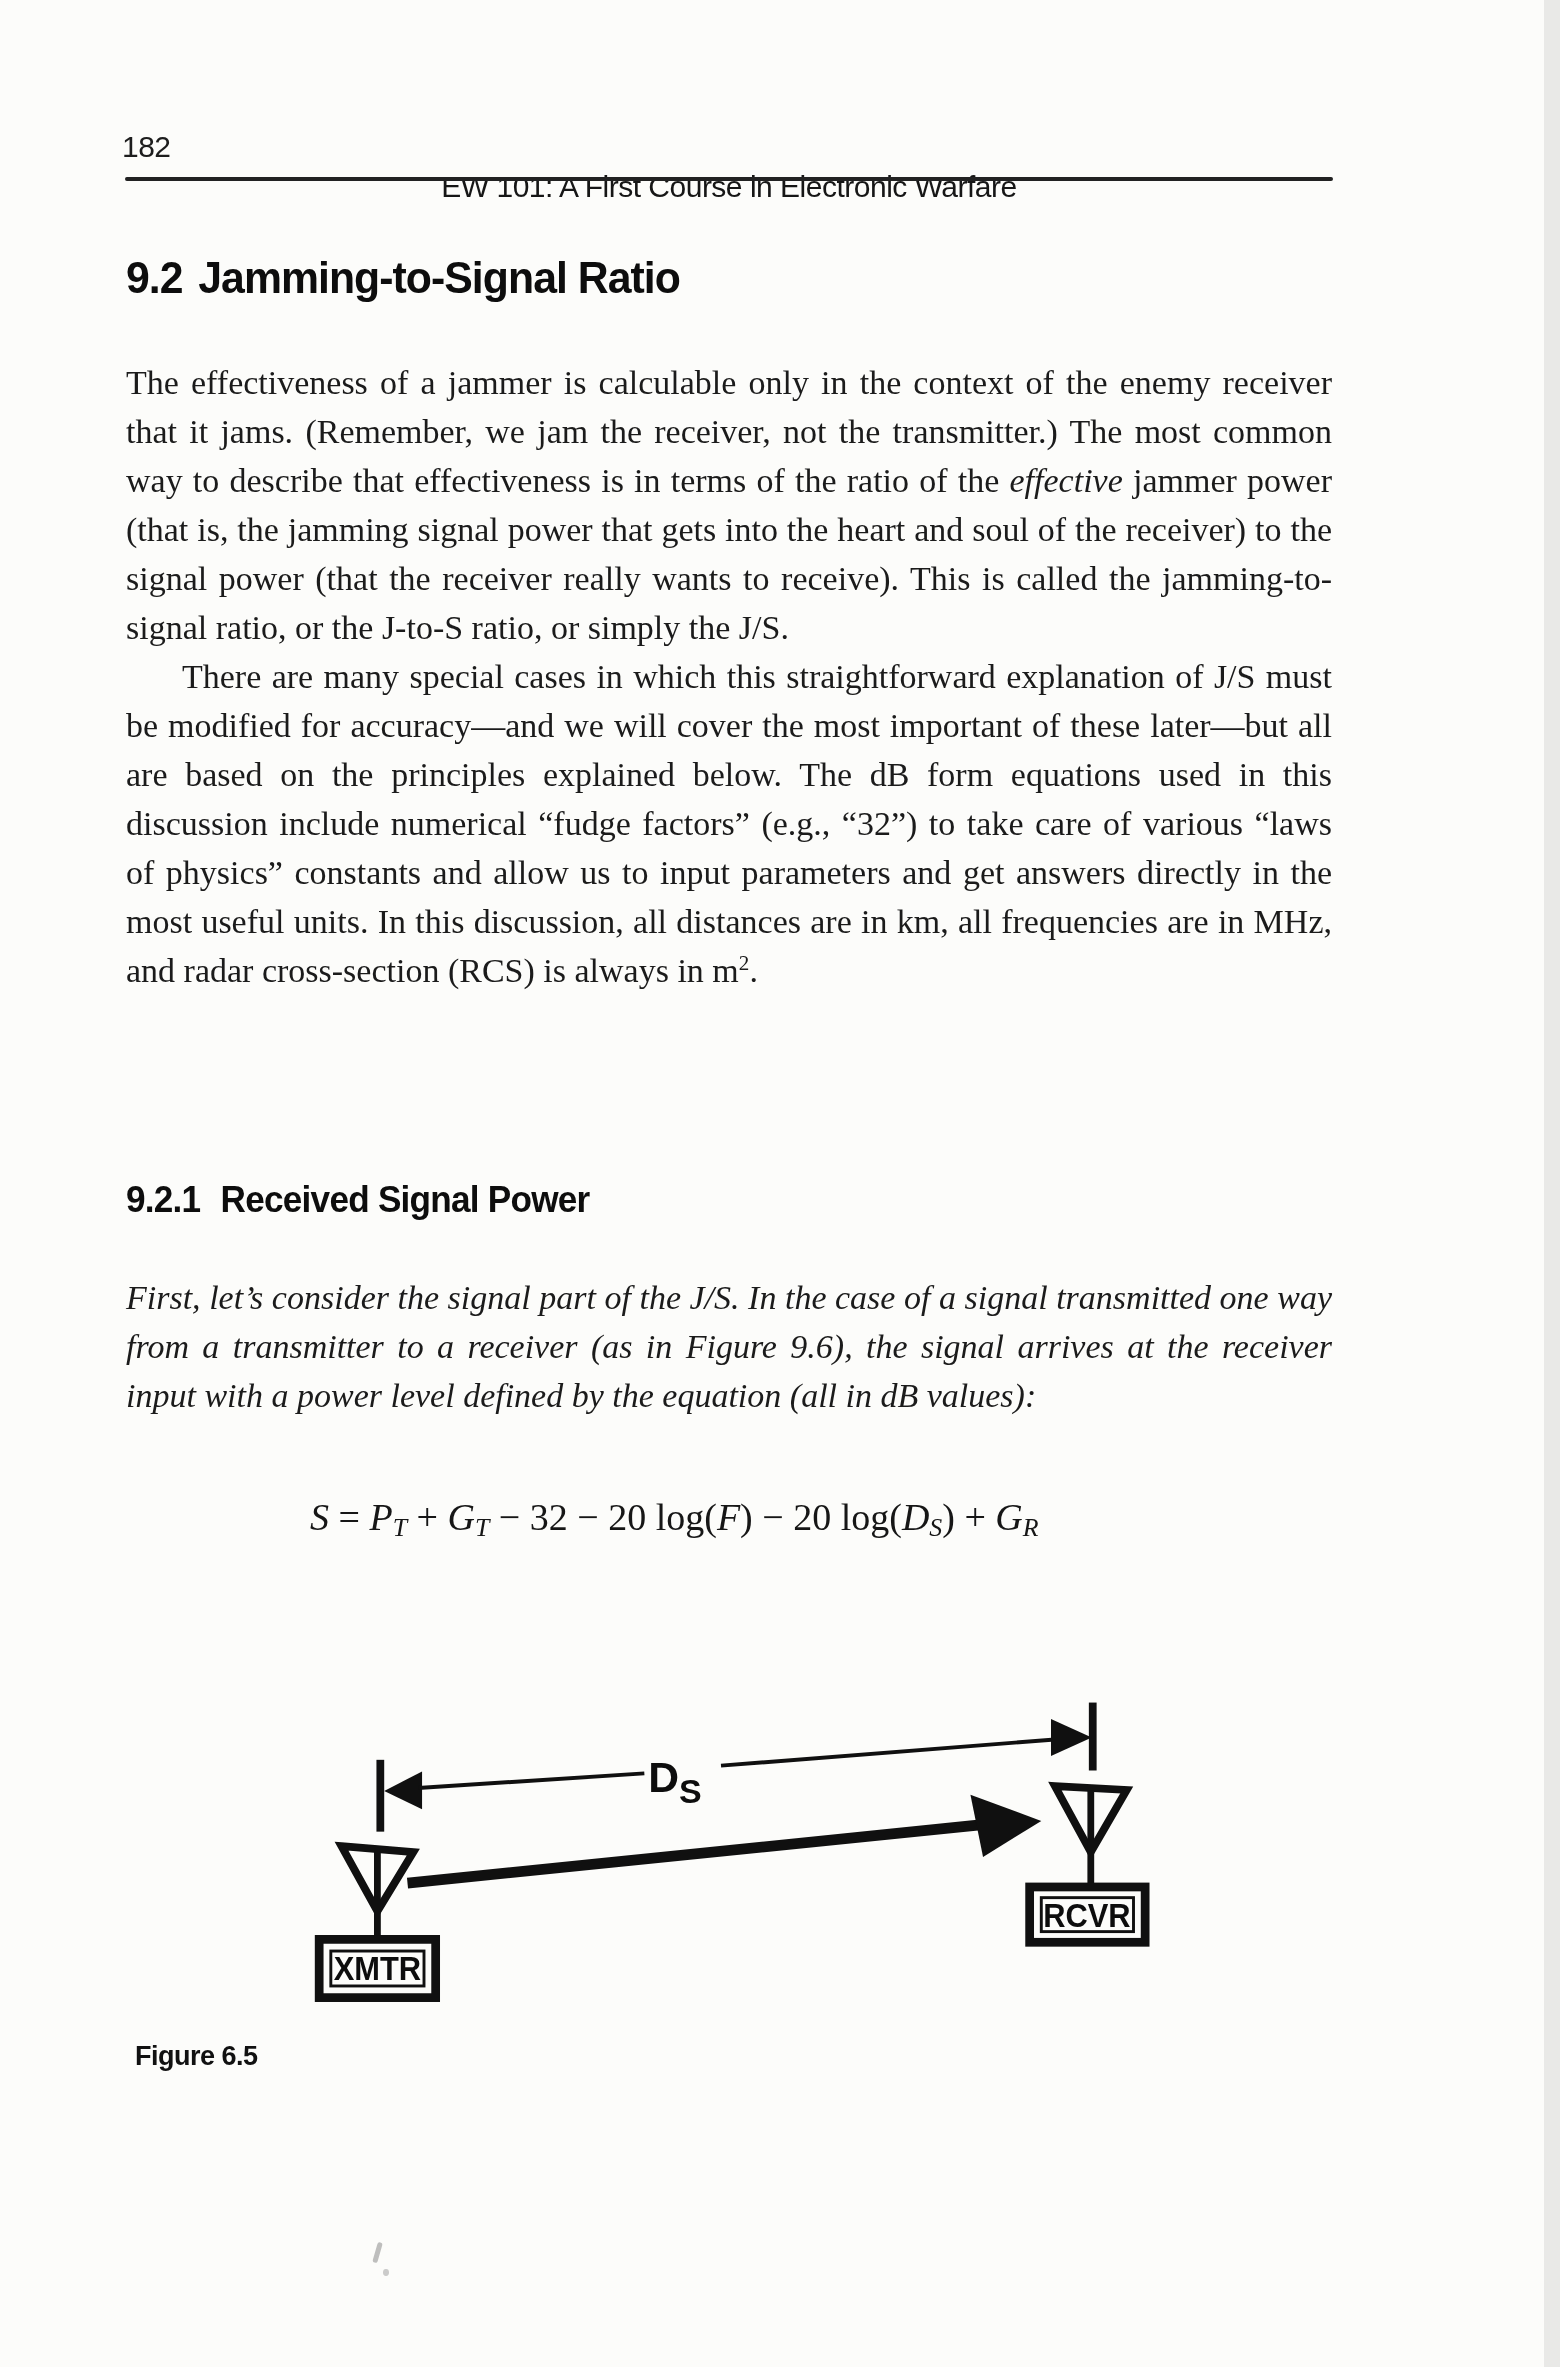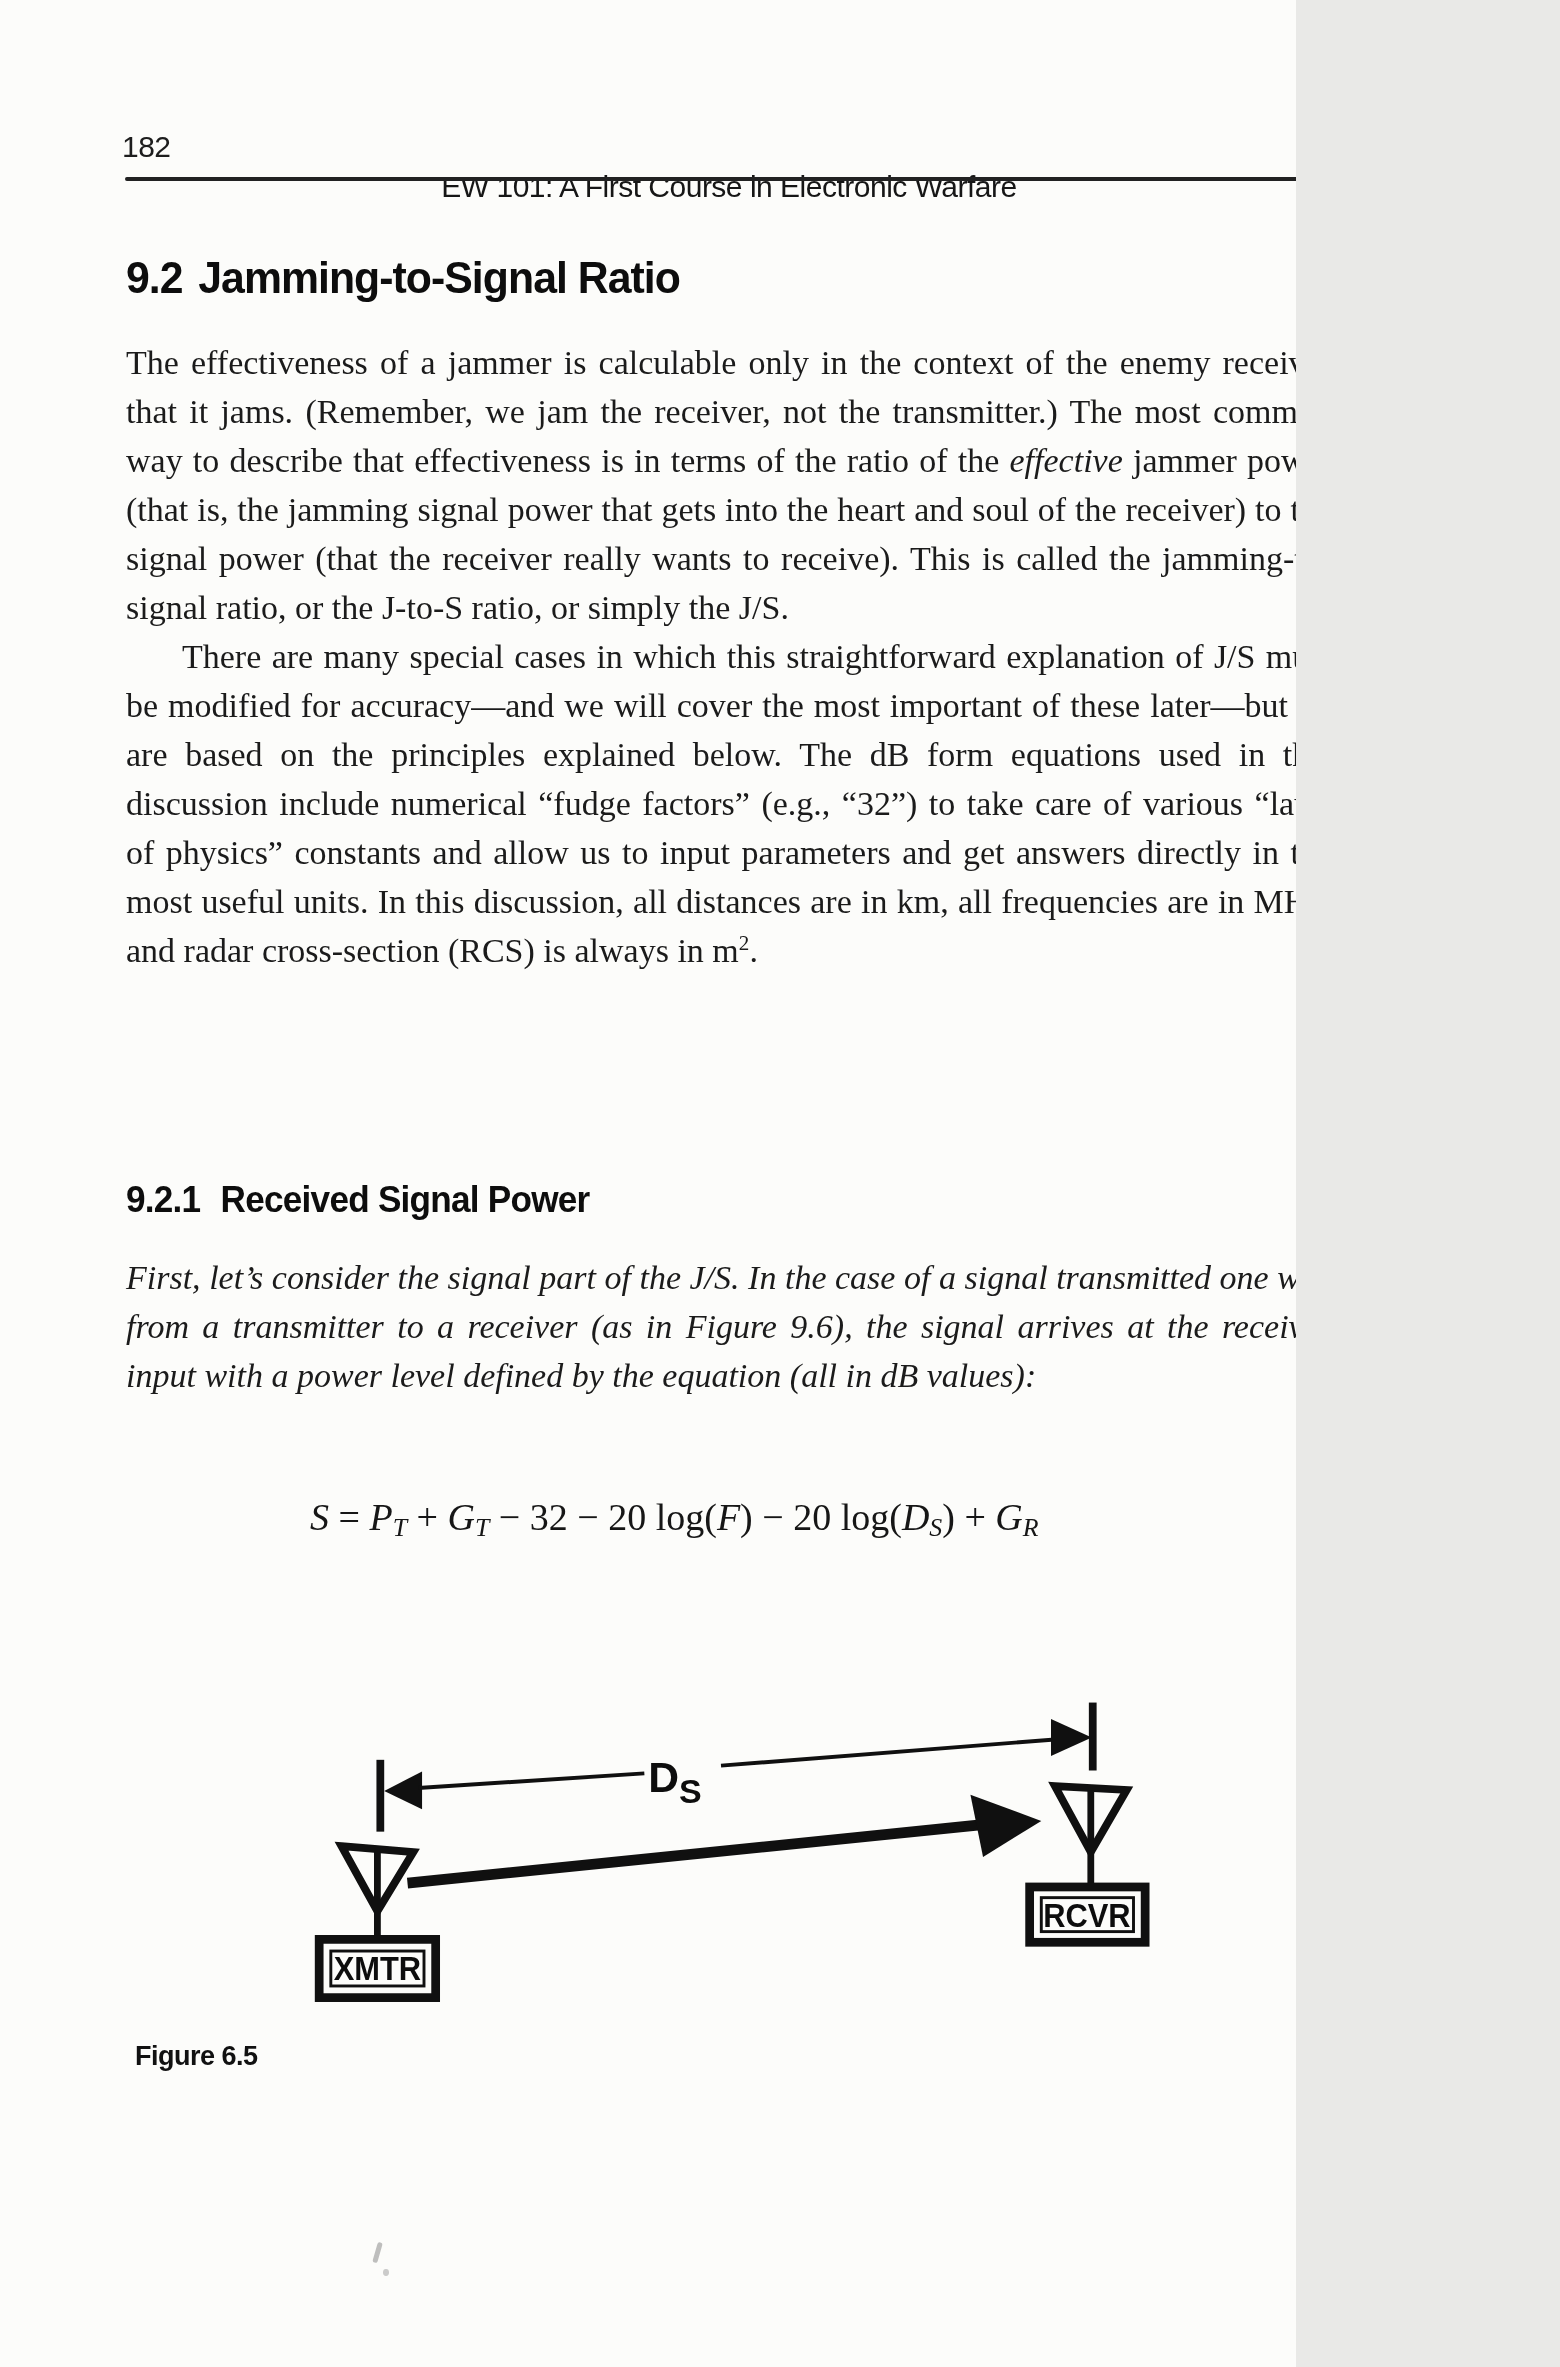--- a/index.html
+++ b/index.html
@@ -3,21 +3,21 @@
 <meta charset="utf-8">
 <style>
   html,body{margin:0;padding:0;}
   body{
     width:1560px;height:2368px;
     background:#e9e9e7;
     font-family:"Liberation Serif", serif;
   }
   #page{
     position:relative;
-    width:1296px;height:2368px;
+    width:1544px;height:2368px;
     background:#fcfcfa;
     overflow:hidden;
     color:#1b1b1b;
   }
   .abs{position:absolute;}
   
   .pageno{
     left:122px;top:130px;
     font-family:"Liberation Sans",sans-serif;
     font-size:30px;line-height:33px;letter-spacing:-0.5px;color:#1d1d1d;
@@ -48,21 +48,21 @@
     font-family:"Liberation Sans",sans-serif;
     font-weight:bold;font-size:37px;line-height:39px;
     color:#0d0d0d;letter-spacing:-0.8px;
     transform:scaleX(.95);transform-origin:0 0;
     white-space:nowrap;
   }
   
   .bodyblock{
     left:126px;width:1206px;
     font-size:34px;line-height:49px;
-    text-align:justify;color:#1b1b1b;
+    text-align:justify;color:#1b1b1b;margin-top:20px;
   }
   .bodyblock p{margin:0;padding:0;}
   .bodyblock p.indent{text-indent:56px;}
   .it{font-style:italic;}
   .sp{font-size:0.62em;vertical-align:super;line-height:0;}
   .sb{font-size:0.68em;vertical-align:-0.25em;line-height:0;}
   
   .equation{
     left:126px;top:1492px;width:1206px;
     padding-left:184px;box-sizing:border-box;

